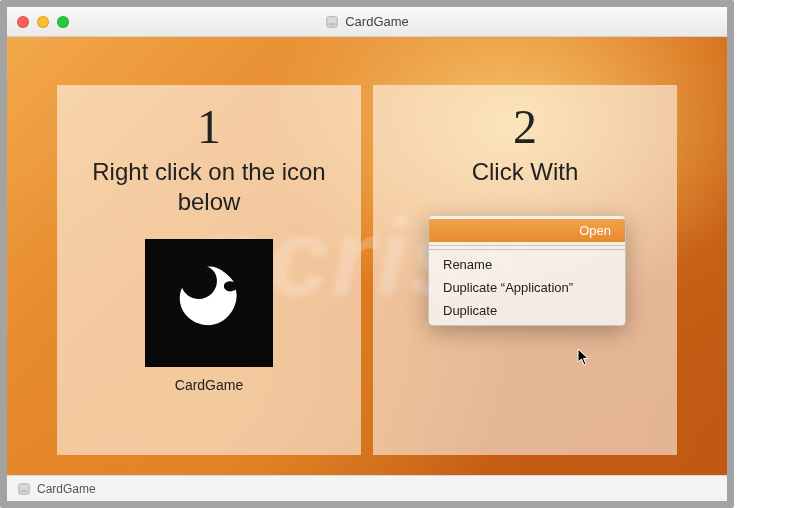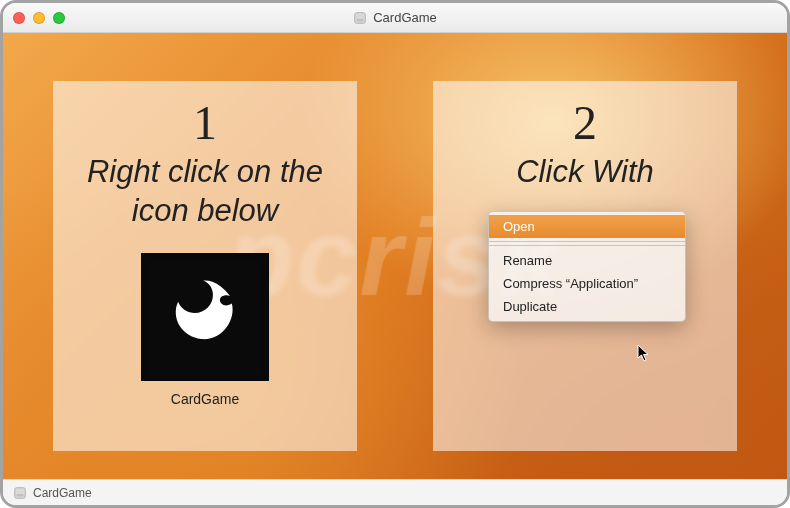--- a/index.html
+++ b/index.html
@@ -1,22 +1,22 @@
 <!DOCTYPE html>
 <html><head>
 <meta charset="utf-8">
 <style>
   * { box-sizing: border-box; margin: 0; padding: 0; }
   html, body { width: 790px; height: 508px; overflow: hidden; font-family: -apple-system, "Helvetica Neue", Arial, sans-serif; }
   .window {
     position: relative;
-    width: 790px; height: 508px;
-    border-radius: 16px;
+    width: 734px; height: 508px;
+    border-radius: 2px;
     background: #fff;
-    border: 3px solid #a3a3a3;
+    border: 7px solid #a3a3a3;
     overflow: hidden;
   }
   .titlebar {
     height: 30px;
     background: linear-gradient(#f9f9f9,#eaeaea);
     border-bottom: 1px solid #d0d0d0;
     display: flex; align-items: center;
     padding: 0 10px;
     position: relative;
   }
@@ -53,23 +53,22 @@
     color: #222;
   }
   .panel.left { left: 50px; top: 48px; width: 304px; height: 370px; }
   .panel.right { right: 50px; top: 48px; width: 304px; height: 370px; }
   .step-num {
     font-family: Georgia, "Times New Roman", serif;
     font-size: 48px; font-weight: 400; line-height: 1;
     padding-top: 18px;
   }
   .step-text {
-    font-size: 31px; line-height: 1.25;
+    font-size: 24px; line-height: 1.25;
     padding: 6px 24px 0;
-    font-style: italic;
   }
   .app-icon-wrap {
     margin: 22px auto 0;
     width: 128px; text-align: center;
   }
   .app-icon {
     width: 128px; height: 128px; background: #0a0a0a;
     display: flex; align-items: center; justify-content: center;
     box-shadow: 0 2px 6px rgba(0,0,0,0.3) inset;
   }
@@ -88,20 +87,21 @@
     padding: 3px 0;
   }
   .menu-item {
     padding: 4px 14px;
     display: flex; justify-content: space-between; align-items: center;
     white-space: nowrap;
   }
   .menu-item.highlight {
     background: linear-gradient(#f0a24a,#e88a2e);
     color: #fff;
+    justify-content: flex-end;
   }
   .menu-sep {
     height: 1px; background: rgba(0,0,0,0.18);
     margin: 3px 0;
   }
   .chev { font-size: 11px; color: #444; }
   .cursor {
     position: absolute; left: 148px; top: 132px; width: 14px; height: 18px;
     pointer-events: none;
   }
@@ -175,21 +175,21 @@
       <div class="context-menu">
         <div class="menu-item highlight">
           <span>Open</span>
         </div>
         <div class="menu-sep"></div>
         <div class="menu-sep"></div>
         <div class="menu-item">
           <span>Rename</span>
         </div>
         <div class="menu-item">
-          <span>Compress “Application”</span>
+          <span>Duplicate “Application”</span>
         </div>
         <div class="menu-item">
           <span>Duplicate</span>
         </div>
 
         <svg class="cursor" viewBox="0 0 14 18">
           <path d="M1 1 L1 14 L4.5 11 L7 17 L9 16 L6.5 10.5 L11 10.5 Z" fill="#000" stroke="#fff" stroke-width="1"></path>
         </svg>
       </div>
     </div>

